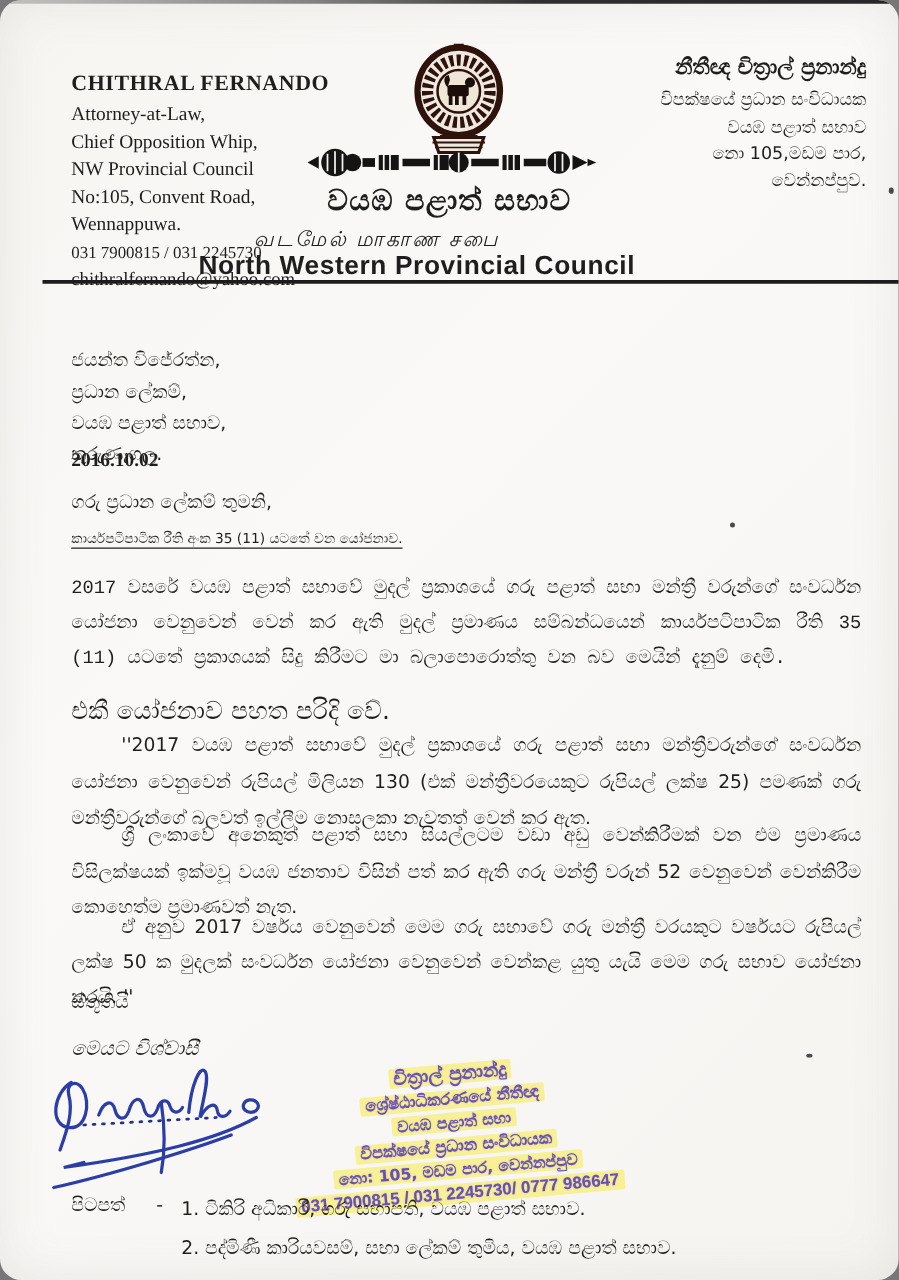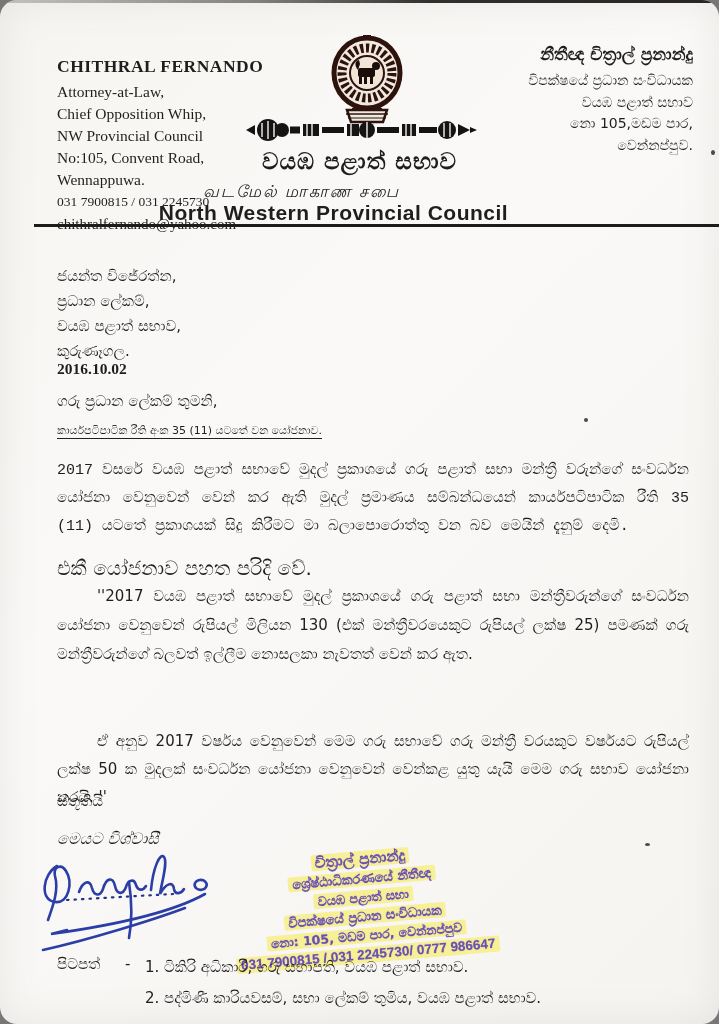--- a/index.html
+++ b/index.html
@@ -34,21 +34,21 @@
 
   .title-si{position:absolute;left:0;top:148px;width:719px;text-align:center;
     font-size:23px;font-weight:bold;letter-spacing:1px;}
   .title-ta{position:absolute;left:0;top:182px;width:603px;text-align:center;
     font-size:16.5px;font-style:italic;font-family:"Liberation Serif",serif;letter-spacing:2px;}
   .title-en{position:absolute;left:0;top:201px;width:667px;text-align:center;
     font-family:"Liberation Sans",sans-serif;font-size:21px;font-weight:bold;letter-spacing:0.5px;}
   .masthead-rule{position:absolute;left:34px;top:224px;width:685px;height:2.5px;background:#1c1c1c;}
 
   
-  .recipient{position:absolute;left:57px;top:264px;}
+  .recipient{position:absolute;left:57px;top:276px;}
   .recipient .line{font-size:15px;line-height:25px;}
   .date{position:absolute;left:57px;top:360px;font-family:"Liberation Serif",serif;
     font-weight:bold;font-size:15.5px;}
   .salutation{position:absolute;left:57px;top:392px;font-size:15px;}
   .subject{position:absolute;left:57px;top:424px;font-size:11px;
     text-decoration:underline;text-underline-offset:4px;}
   .para{position:absolute;left:57px;width:632px;font-size:15px;line-height:28px;
     text-align:justify;}
   .p1{top:457px;font-family:Liberation Mono, monospace;}
   .p-intro{position:absolute;left:57px;top:556px;font-size:20px;}
@@ -178,20 +178,21 @@
     <div class="line">කුරුණෑගල.</div>
   </div>
 
   <div class="date">2016.10.02</div>
   <div class="salutation">ගරු ප්‍රධාන ලේකම් තුමනි,</div>
   <div class="subject">කාර්යපටිපාටික රීති අංක 35 (11) යටතේ වන යෝජනාව.</div>
 
   <div class="para p1">2017 වසරේ වයඹ පළාත් සභාවේ මුදල් ප්‍රකාශයේ ගරු පළාත් සභා මන්ත්‍රී වරුන්ගේ සංවර්ධන යෝජනා වෙනුවෙන් වෙන් කර ඇති මුදල් ප්‍රමාණය සම්බන්ධයෙන් කාර්යපටිපාටික රීති 35 (11) යටතේ ප්‍රකාශයක් සිදු කිරීමට මා බලාපොරොත්තු වන බව මෙයින් දැනුම් දෙමි.</div>
   <div class="p-intro">එකී යෝජනාව පහත පරිදි වේ.</div>
   <div class="para p2">''2017 වයඹ පළාත් සභාවේ මුදල් ප්‍රකාශයේ ගරු පළාත් සභා මන්ත්‍රීවරුන්ගේ සංවර්ධන යෝජනා වෙනුවෙන් රුපියල් මිලියන 130 (එක් මන්ත්‍රීවරයෙකුට රුපියල් ලක්ෂ 25) පමණක් ගරු මන්ත්‍රීවරුන්ගේ බලවත් ඉල්ලීම නොසලකා නැවතත් වෙන් කර ඇත.</div>
+  <div class="para p3">ශ්‍රී ලංකාවේ අනෙකුත් පළාත් සභා සියල්ලටම වඩා අඩු වෙන්කිරීමක් වන එම ප්‍රමාණය විසිලක්ෂයක් ඉක්මවූ වයඹ ජනතාව විසින් පත් කර ඇති ගරු මන්ත්‍රී වරුන් 52 වෙනුවෙන් වෙන්කිරීම කොහෙත්ම ප්‍රමාණවත් නැත.</div>
   <div class="para p4">ඒ අනුව 2017 වර්ෂය වෙනුවෙන් මෙම ගරු සභාවේ ගරු මන්ත්‍රී වරයකුට වර්ෂයට රුපියල් ලක්ෂ 50 ක මුදලක් සංවර්ධන යෝජනා වෙනුවෙන් වෙන්කළ යුතු යැයි මෙම ගරු සභාව යෝජනා කරයි. ''</div>
 
   <div class="thanks">ස්තූතියි</div>
   <div class="faithfully">මෙයට විශ්වාසී</div>
 
   <div class="signature">
     <svg width="210" height="120" viewBox="0 0 210 120">
       <g fill="none" stroke="#2b3da6" stroke-width="2.6" stroke-linecap="round">
         <path d="M24,28 c-14,8 -18,34 -2,36 c14,2 18,-20 11,-31 c-5,-8 -13,-4 -11,5 c4,14 -2,30 -7,44"></path>
         <path d="M46,54 c4,-11 11,-13 13,-4 c2,8 8,9 11,1 c3,-11 10,-13 12,-3 c2,9 8,9 11,1 c2,-7 8,-9 10,-2 c2,6 7,6 10,1"></path>

